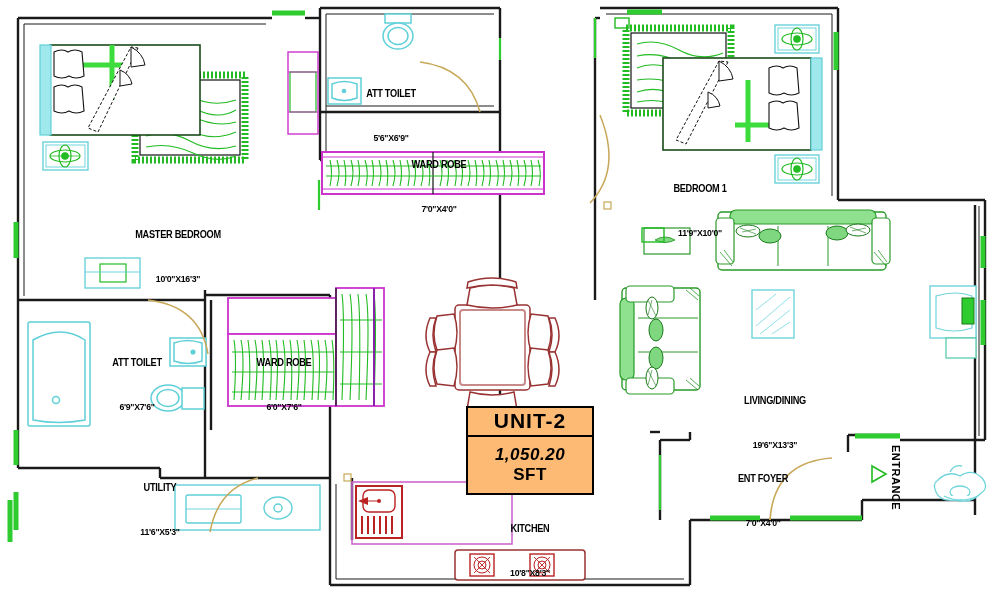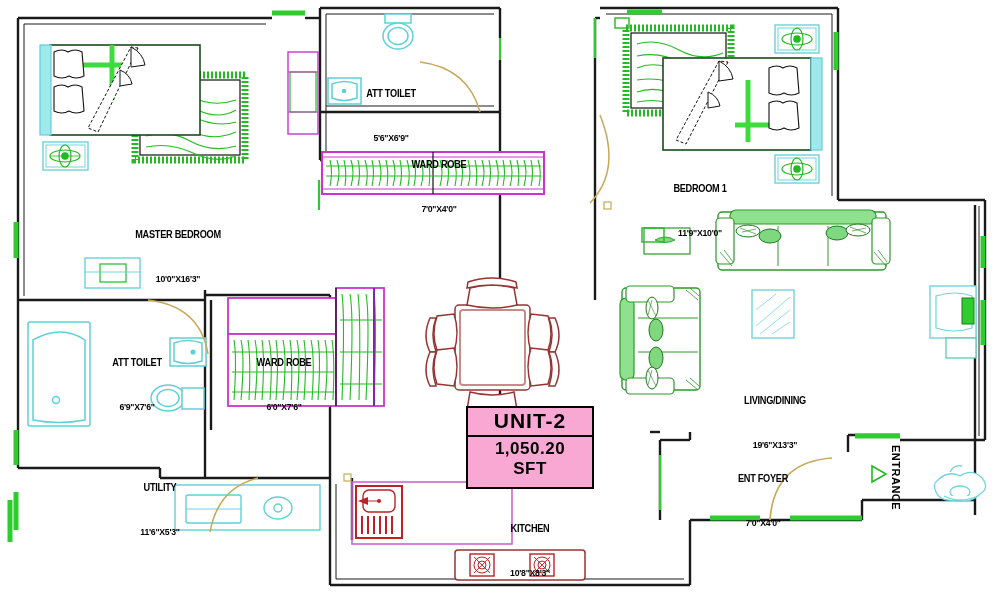--- a/index.html
+++ b/index.html
@@ -20,30 +20,30 @@
     white-space:pre;
     line-height:1.05;
     letter-spacing:-0.3px;
     transform:scaleX(0.92);
   }
   .lbl .l1{display:block;font-size:10px;}
   .lbl .l2{display:block;font-size:9.5px;}
   .unitbox{
     position:absolute;
     border:2px solid #000;
-    background:#f9a8d4;
+    background:#fdba74;
     text-align:center;
     font-weight:bold;
     color:#000;
   }
   .unitbox .u1{
     display:block;font-size:21px;letter-spacing:1px;
     border-bottom:2px solid #000;padding:1px 10px 2px 10px;
   }
-  .unitbox .u2{display:block;font-size:17px;padding-top:2px;letter-spacing:0.5px;}
+  .unitbox .u2{display:block;font-size:17px;padding-top:8px;letter-spacing:0.5px;font-style:italic;}
   .unitbox .u3{display:block;font-size:17px;letter-spacing:0.5px;padding-bottom:8px;}
   .vlabel{
     position:absolute;
     font-size:11px;font-weight:bold;color:#000;
     transform:rotate(90deg);
     transform-origin:left top;
     white-space:nowrap;
     letter-spacing:0.5px;
   }
 </style>

